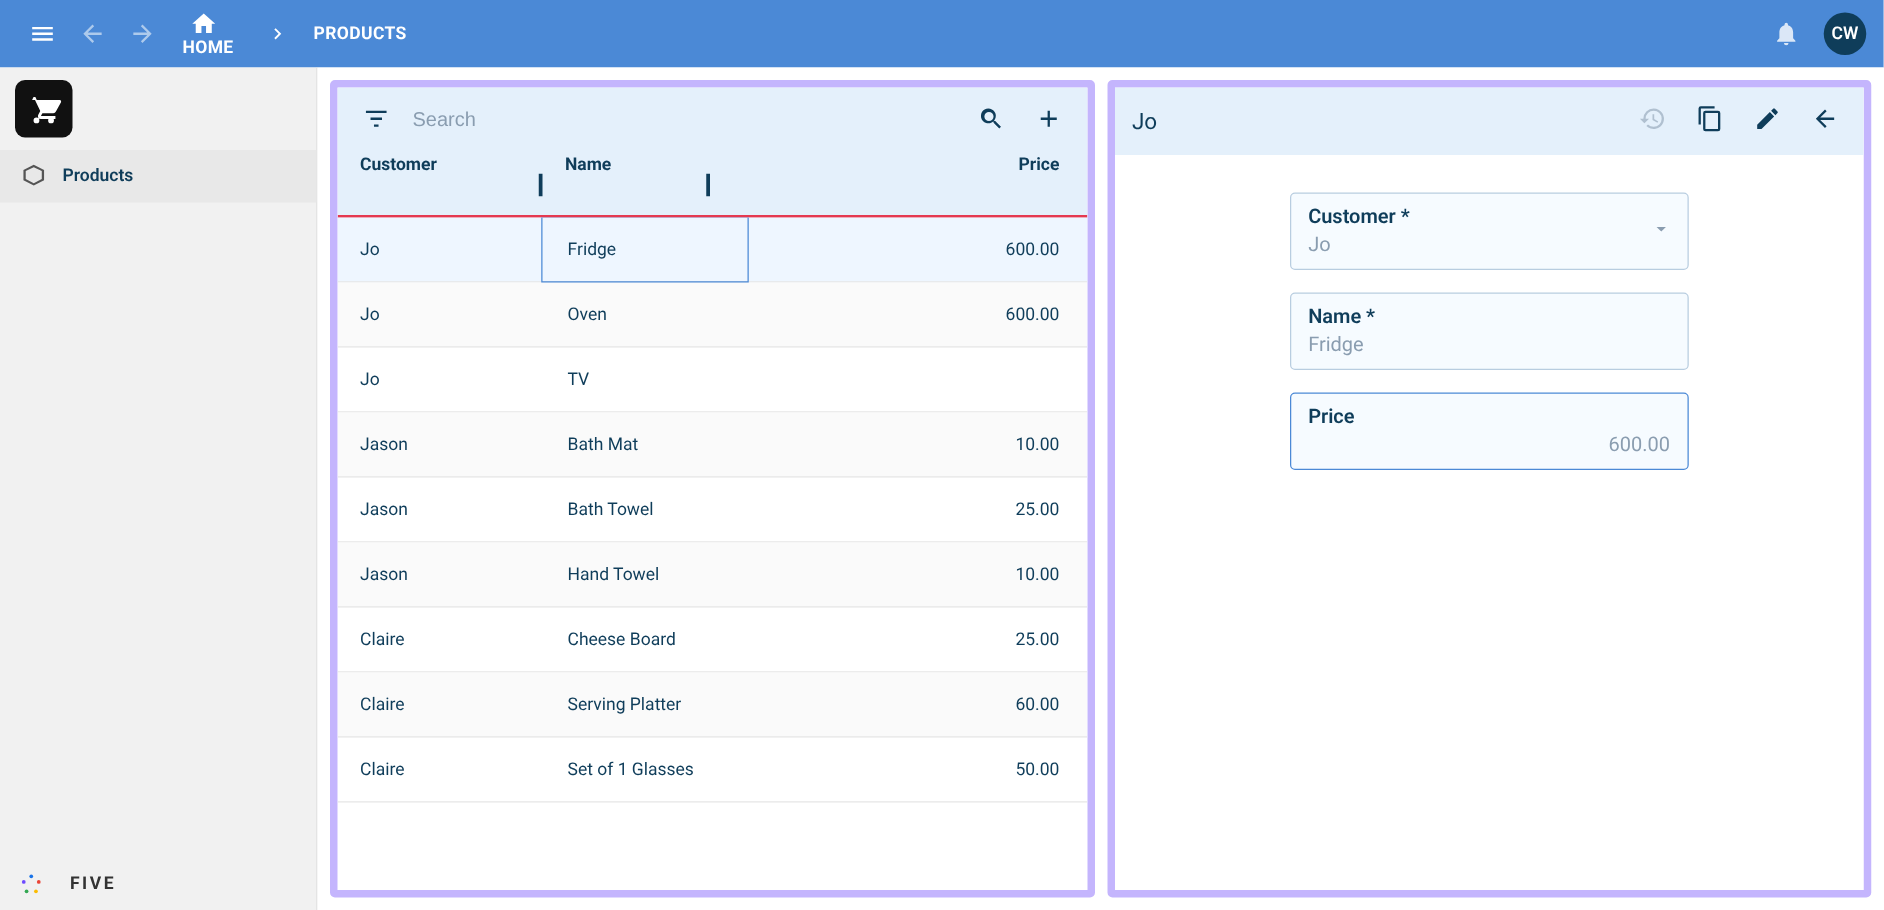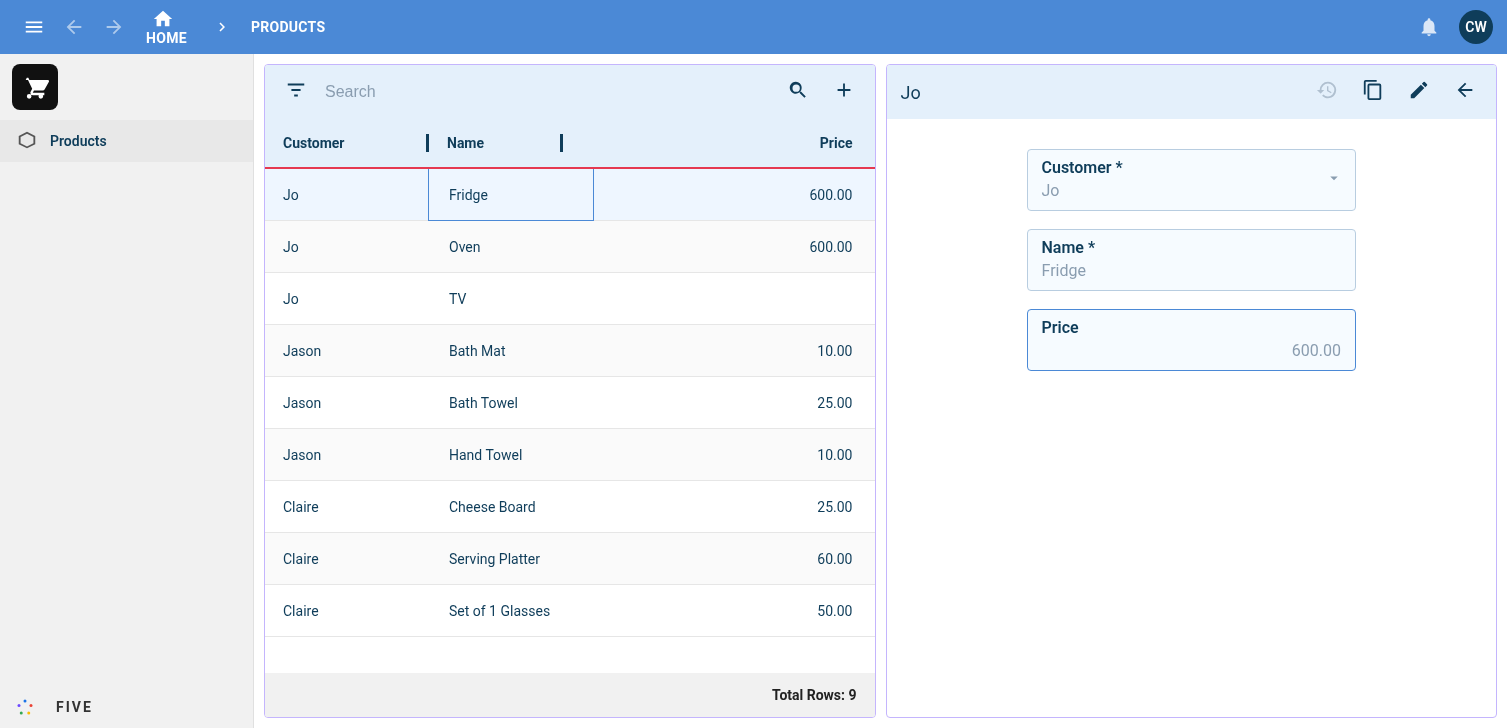--- a/index.html
+++ b/index.html
@@ -23,30 +23,30 @@
   .side-logo-box svg { fill: #fff; width: 28px; height: 28px; }
   .side-item { display: flex; align-items: center; padding: 10px 16px; color: #0f3d5a; font-weight: 600; font-size: 14px; background: #e8e8e8; cursor: pointer; }
   .side-item svg { fill: #555; width: 22px; height: 22px; margin-right: 12px; }
   .side-spacer { flex: 1; }
   .side-footer { padding: 12px 16px; display: flex; align-items: center; }
   .five-logo { display:flex; align-items:center; gap:22px; font-weight:700; letter-spacing:2px; color:#333; font-size:14px;}
   .five-mark { width:18px; height:18px; position:relative; }
   
   .content { flex: 1; display: flex; gap: 10px; padding: 10px; background: #fff; overflow:hidden;}
   
-  .panel { flex: 1; display: flex; flex-direction: column; border: 1px solid #c4b5fd; border-radius: 4px; overflow: hidden; min-width:0;}
+  .panel { flex: 1; display: flex; flex-direction: column; border: 6px solid #c4b5fd; border-radius: 4px; overflow: hidden; min-width:0;}
   .panel-header { height: 54px; background: #e4f0fb; display: flex; align-items: center; padding: 0 14px; }
   .panel-header svg { width: 22px; height: 22px; fill: #0f3d5a; }
   .panel-header .hbtn { cursor:pointer; padding:6px; border-radius:4px;}
   .panel-header input.search { flex: 1; border: none; background: transparent; font-size: 16px; color: #555; margin-left: 12px; outline: none; }
   .panel-header input.search::placeholder { color: #8a9db0; }
   .panel-header .title { font-size: 18px; color: #0f3d5a; font-weight: 400; flex: 1; }
   
   .table { flex: 1; display: flex; flex-direction: column; overflow:hidden;}
-  .thead { display: flex; background: #e4f0fb; border-bottom: 2px solid #e53950; height: 50px; align-items:center; }
+  .thead { display: flex; background: #e4f0fb; border-bottom: 2px solid #e53950; height: 50px; }
   .th { padding: 0 18px; font-weight: 700; color: #0f3d5a; font-size: 14px; position:relative; }
   .th.customer { width: 164px; }
   .th.name { width: 134px; }
   .th.price { flex: 1; text-align: right; padding-right:22px;}
   .th-divider { position:absolute; right:0; top:50%; transform:translateY(-50%); width:3px; height:18px; background:#0f3d5a; }
   .tbody { flex:1; overflow-y:auto; }
   .tr { display: flex; height: 52px; align-items: center; border-bottom: 1px solid #e6e6e6; cursor: pointer; }
   .tr:nth-child(even) { background: #fafafa; }
   .tr.selected { background: #eef6ff; }
   .td { padding: 0 18px; color: #0f3d5a; font-size: 14px; }
@@ -205,23 +205,20 @@
               <div class="td customer">Claire</div>
               <div class="td name">Serving Platter</div>
               <div class="td price">60.00</div>
             </div>
             <div class="tr">
               <div class="td customer">Claire</div>
               <div class="td name">Set of 1 Glasses</div>
               <div class="td price">50.00</div>
             </div>
           </div>
-        <div class="tfoot">
-          <span>Total Rows: 9</span>
-        </div>
       </div>
     </div>
 
     <div class="panel">
       <div class="panel-header">
         <span class="title">Jo</span>
         <div class="hbtn disabled">
           <svg viewBox="0 0 24 24">
               <path d="M13 3a9 9 0 00-9 9H1l3.89 3.89.07.14L9 12H6a7 7 0 117 7 6.93 6.93 0 01-4.95-2.05l-1.41 1.41A9 9 0 1013 3zm-1 5v5l4.28 2.54.72-1.21-3.5-2.08V8H12z"></path>
             </svg>

